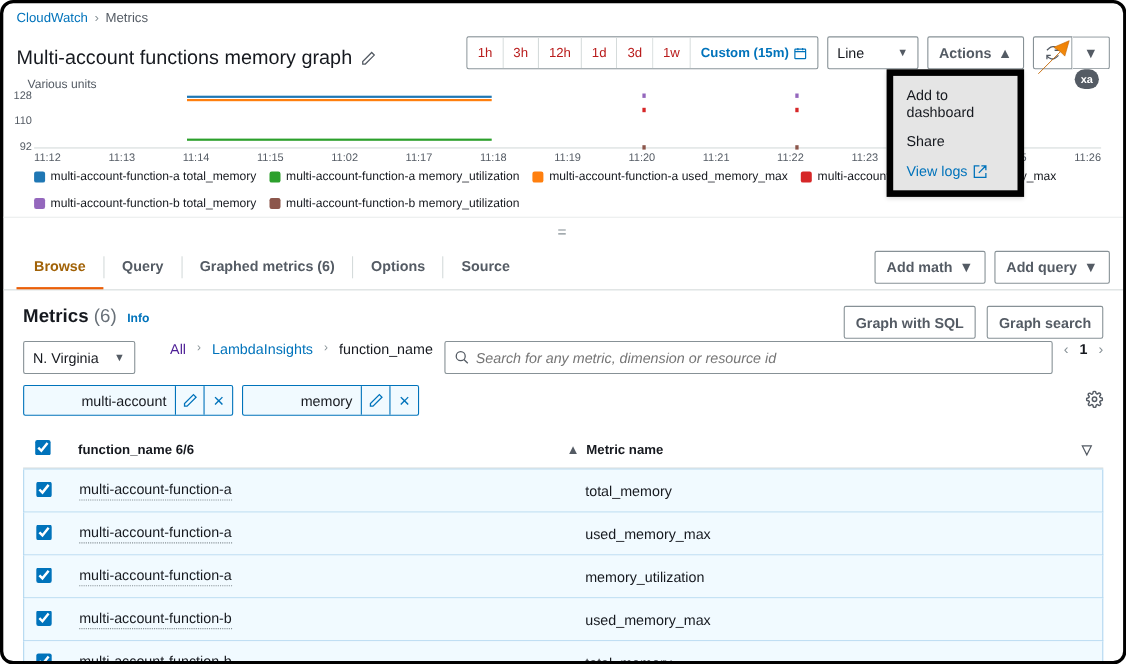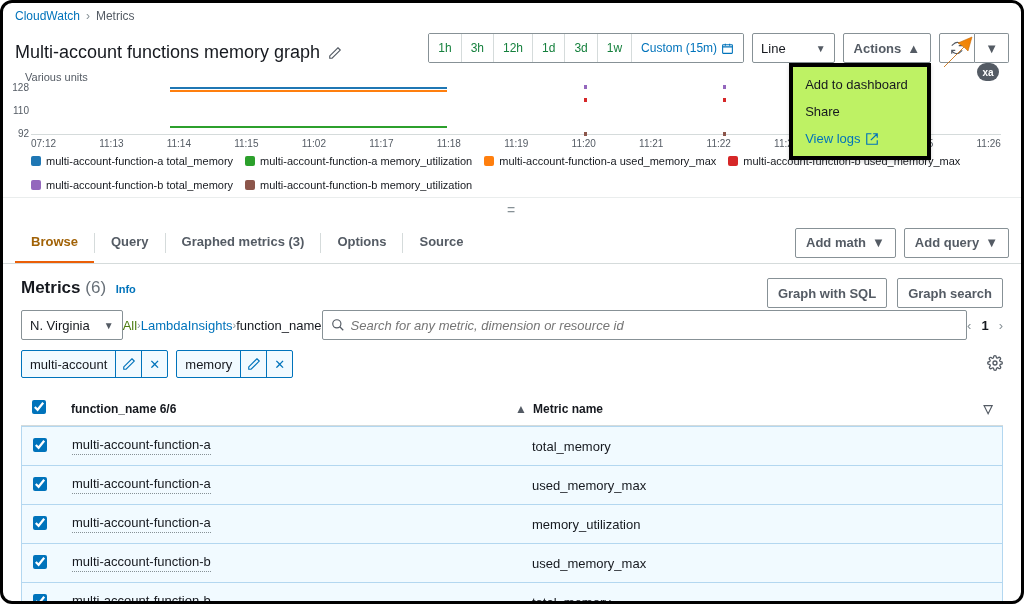--- a/index.html
+++ b/index.html
@@ -7,32 +7,32 @@
 .page { width: 1024px; height: 604px; border: 3px solid #000; position: relative; overflow: hidden; border-radius: 12px; }
 .crumbs { display: flex; gap: 6px; align-items: flex-start; padding: 6px 12px; font-size: 12px; }
 .crumbs a { color: #0073bb; text-decoration: none; }
 .crumbs .sep { color: #879196; }
 .crumbs .cur { color: #545b64; }
 .titlebar { display: flex; align-items: flex-end; padding: 4px 12px 8px; gap: 8px; }
 .titlebar h1 { font-size: 18px; font-weight: 400; }
 .pencil-btn { border: none; background: none; cursor: pointer; color: #545b64; }
 .titlebar .spacer { flex: 1; }
 .seg { display: flex; border: 1px solid #879196; border-radius: 2px; overflow: hidden; height: 30px; align-items: stretch; }
-.seg button { border: none; background: #fff; padding: 0 9px; font-size: 12px; cursor: pointer; color: #15803d; border-right: 1px solid #d5dbdb; }
+.seg button { border: none; background: #fff; padding: 0 9px; font-size: 12px; cursor: pointer; color: #b91c1c; border-right: 1px solid #d5dbdb; }
 .seg button:last-child { border-right: none; }
-.seg button.active { color: #0073bb; font-weight: 400; display: flex; align-items: center; gap: 4px; }
+.seg button.active { color: #0073bb; font-weight: 700; display: flex; align-items: center; gap: 4px; }
 .sel { border: 1px solid #879196; border-radius: 2px; height: 30px; background: #fff; display: flex; align-items: center; padding: 0 8px; gap: 30px; cursor: pointer; font-size: 13px; }
 .sel .caret { font-size: 10px; color: #545b64; }
 .btn { border: 1px solid #879196; border-radius: 2px; height: 30px; background: #fff; display: flex; align-items: center; padding: 0 10px; gap: 6px; cursor: pointer; font-size: 13px; font-weight: 700; color: #545b64; }
 .btngrp { display: flex; }
 .btngrp .btn { border-radius: 0; }
 .btngrp .btn:first-child { border-top-left-radius: 2px; border-bottom-left-radius: 2px; }
 .btngrp .btn:last-child { border-top-right-radius: 2px; border-bottom-right-radius: 2px; border-left: none; }
 .actions-wrap { position: relative; }
-.dropdown { position: absolute; top: 30px; right: 0; width: 142px; border: 4px solid #000000; background: #bef264; box-shadow: 0 2px 4px rgba(0,0,0,.15); z-index: 5; padding: 4px 0; }
+.dropdown { position: absolute; top: 30px; right: 0; width: 125px; border: 6px solid #000000; background: #e5e5e5; box-shadow: 0 2px 4px rgba(0,0,0,.15); z-index: 5; padding: 4px 0; }
 .dropdown .item { padding: 6px 12px; font-size: 13px; cursor: pointer; color: #16191f; }
 .dropdown .item.link { color: #0073bb; display: flex; align-items: center; gap: 4px; }
 .arrow-callout { position: absolute; top: 32px; right: 45px; z-index: 6; pointer-events: none; }
 .xa-badge { position: absolute; top: 60px; right: 22px; width: 22px; height: 18px; border-radius: 9px; background: #545b64; color: #fff; font-size: 10px; font-weight: 700; display: flex; align-items: center; justify-content: center; }
 .chart { padding: 0 20px 6px 28px; }
 .chart .ylabel { font-size: 11px; color: #545b64; margin-bottom: 4px; margin-left: -6px; }
 .plot { position: relative; height: 48px; border-bottom: 1px solid #d5dbdb; }
 .plot .ytick { position: absolute; left: -28px; font-size: 10px; color: #545b64; width: 26px; text-align: right; }
 .plot .hline { position: absolute; left: 0; right: 0; height: 1px; }
 .xticks { display: flex; justify-content: space-between; font-size: 10px; color: #545b64; margin-top: 3px; }
@@ -43,30 +43,30 @@
 .tabsrow { display: flex; align-items: center; border-bottom: 1px solid #d5dbdb; padding: 0 12px; gap: 0; }
 .tabsrow .tab { padding: 12px 16px; font-size: 13px; color: #545b64; cursor: pointer; border-bottom: 2px solid transparent; font-weight: 700; }
 .tabsrow .tab.active { color: #a16207; border-bottom-color: #eb5f07; font-weight: 700; }
 .tabsrow .sep2 { width: 1px; height: 20px; background: #d5dbdb; align-self: center; }
 .tabsrow .spacer { flex: 1; }
 .panel { padding: 14px 18px 0; }
 .panel h2 { font-size: 17px; font-weight: 700; display: inline; }
 .panel .count { color: #687078; font-weight: 400; }
 .panel .info { color: #0073bb; font-size: 11px; font-weight: 700; margin-left: 6px; cursor: pointer; }
 .panel .right { float: right; display: flex; gap: 10px; }
-.filterRow { display: flex; align-items: center; margin-top: 12px; }
-.filterRow .alllink { color: #4d7c0f; font-size: 13px; cursor: pointer; }
+.filterRow { display: flex; gap: 10px; align-items: flex-start; margin-top: 12px; }
+.filterRow .alllink { color: #4c1d95; font-size: 13px; cursor: pointer; margin-left: 22px; }
 .filterRow .bcsep { color: #879196; font-size: 11px; }
 .filterRow .bc { font-size: 13px; color: #16191f; }
 .search { flex: 1; border: 1px solid #879196; border-radius: 2px; height: 30px; display: flex; align-items: center; padding: 0 8px; gap: 6px; }
 .search input { border: none; outline: none; flex: 1; font-size: 13px; font-style: italic; color: #1d4ed8; }
 .pager { display: flex; align-items: center; gap: 10px; color: #879196; }
 .pager .num { color: #16191f; font-weight: 700; }
 .chips { display: flex; gap: 8px; margin-top: 10px; align-items: center; }
-.chip { display: flex; align-items: center; border: 1px solid #0073bb; border-radius: 2px; height: 28px; background: #f1faff; }
+.chip { display: flex; align-items: center; border: 1px solid #0073bb; border-radius: 2px; height: 28px; background: #f1faff; padding-left: 44px; }
 .chip .txt { padding: 0 8px; color: #16191f; font-size: 13px; }
 .chip .edit, .chip .close { border-left: 1px solid #0073bb; width: 26px; height: 100%; display: flex; align-items: center; justify-content: center; cursor: pointer; color: #0073bb; }
 .gear { margin-left: auto; color: #545b64; cursor: pointer; }
 .tbl { width: calc(100% - 36px); margin: 14px 18px 0; }
 .thead, .trow { display: flex; align-items: center; border-bottom: 1px solid #d5dbdb; }
 .thead { font-weight: 700; font-size: 12px; padding: 8px 0; }
 .trow { padding: 10px 0; background: #f1faff; border-left: 1px solid #b3d7f0; border-right: 1px solid #b3d7f0; border-bottom: 1px solid #b3d7f0; }
 .tbody { border-top: 1px solid #b3d7f0; }
 .col-chk { width: 36px; text-align: center; }
 .col-fn { flex: 1; padding-left: 14px; }
@@ -166,21 +166,21 @@
           <div class="hline" style="top: 38.6667px; left: 14.2857%; width: 28.5714%; background: rgb(44, 160, 44); height: 2px; position: absolute;"></div>
           <div style="position: absolute; top: 11.3333px; left: calc(57.1429% - 1px); width: 3px; height: 4px; background: rgb(214, 39, 40);"></div>
           <div style="position: absolute; top: 11.3333px; left: calc(71.4286% - 1px); width: 3px; height: 4px; background: rgb(214, 39, 40);"></div>
           <div style="position: absolute; top: -2px; left: calc(57.1429% - 1px); width: 3px; height: 4px; background: rgb(148, 103, 189);"></div>
           <div style="position: absolute; top: -2px; left: calc(71.4286% - 1px); width: 3px; height: 4px; background: rgb(148, 103, 189);"></div>
           <div style="position: absolute; top: 44.6667px; left: calc(57.1429% - 1px); width: 3px; height: 4px; background: rgb(140, 86, 75);"></div>
           <div style="position: absolute; top: 44.6667px; left: calc(71.4286% - 1px); width: 3px; height: 4px; background: rgb(140, 86, 75);"></div>
         </div>
     </div>
     <div class="xticks" id="xticks">
-        <span>07:12</span>
+        <span>11:12</span>
         <span>11:13</span>
         <span>11:14</span>
         <span>11:15</span>
         <span>11:02</span>
         <span>11:17</span>
         <span>11:18</span>
         <span>11:19</span>
         <span>11:20</span>
         <span>11:21</span>
         <span>11:22</span>
@@ -217,21 +217,21 @@
       </div>
   </div>
 
   <div class="dragbar">=</div>
 
   <div class="tabsrow">
     <div class="tab active">Browse</div>
     <div class="sep2"></div>
     <div class="tab">Query</div>
     <div class="sep2"></div>
-    <div class="tab">Graphed metrics (3)</div>
+    <div class="tab">Graphed metrics (6)</div>
     <div class="sep2"></div>
     <div class="tab">Options</div>
     <div class="sep2"></div>
     <div class="tab">Source</div>
     <div class="spacer"></div>
     <button class="btn">
         <span>Add math</span>
         <span class="caret">▼</span>
       </button>
     <div style="width:8px"></div>

